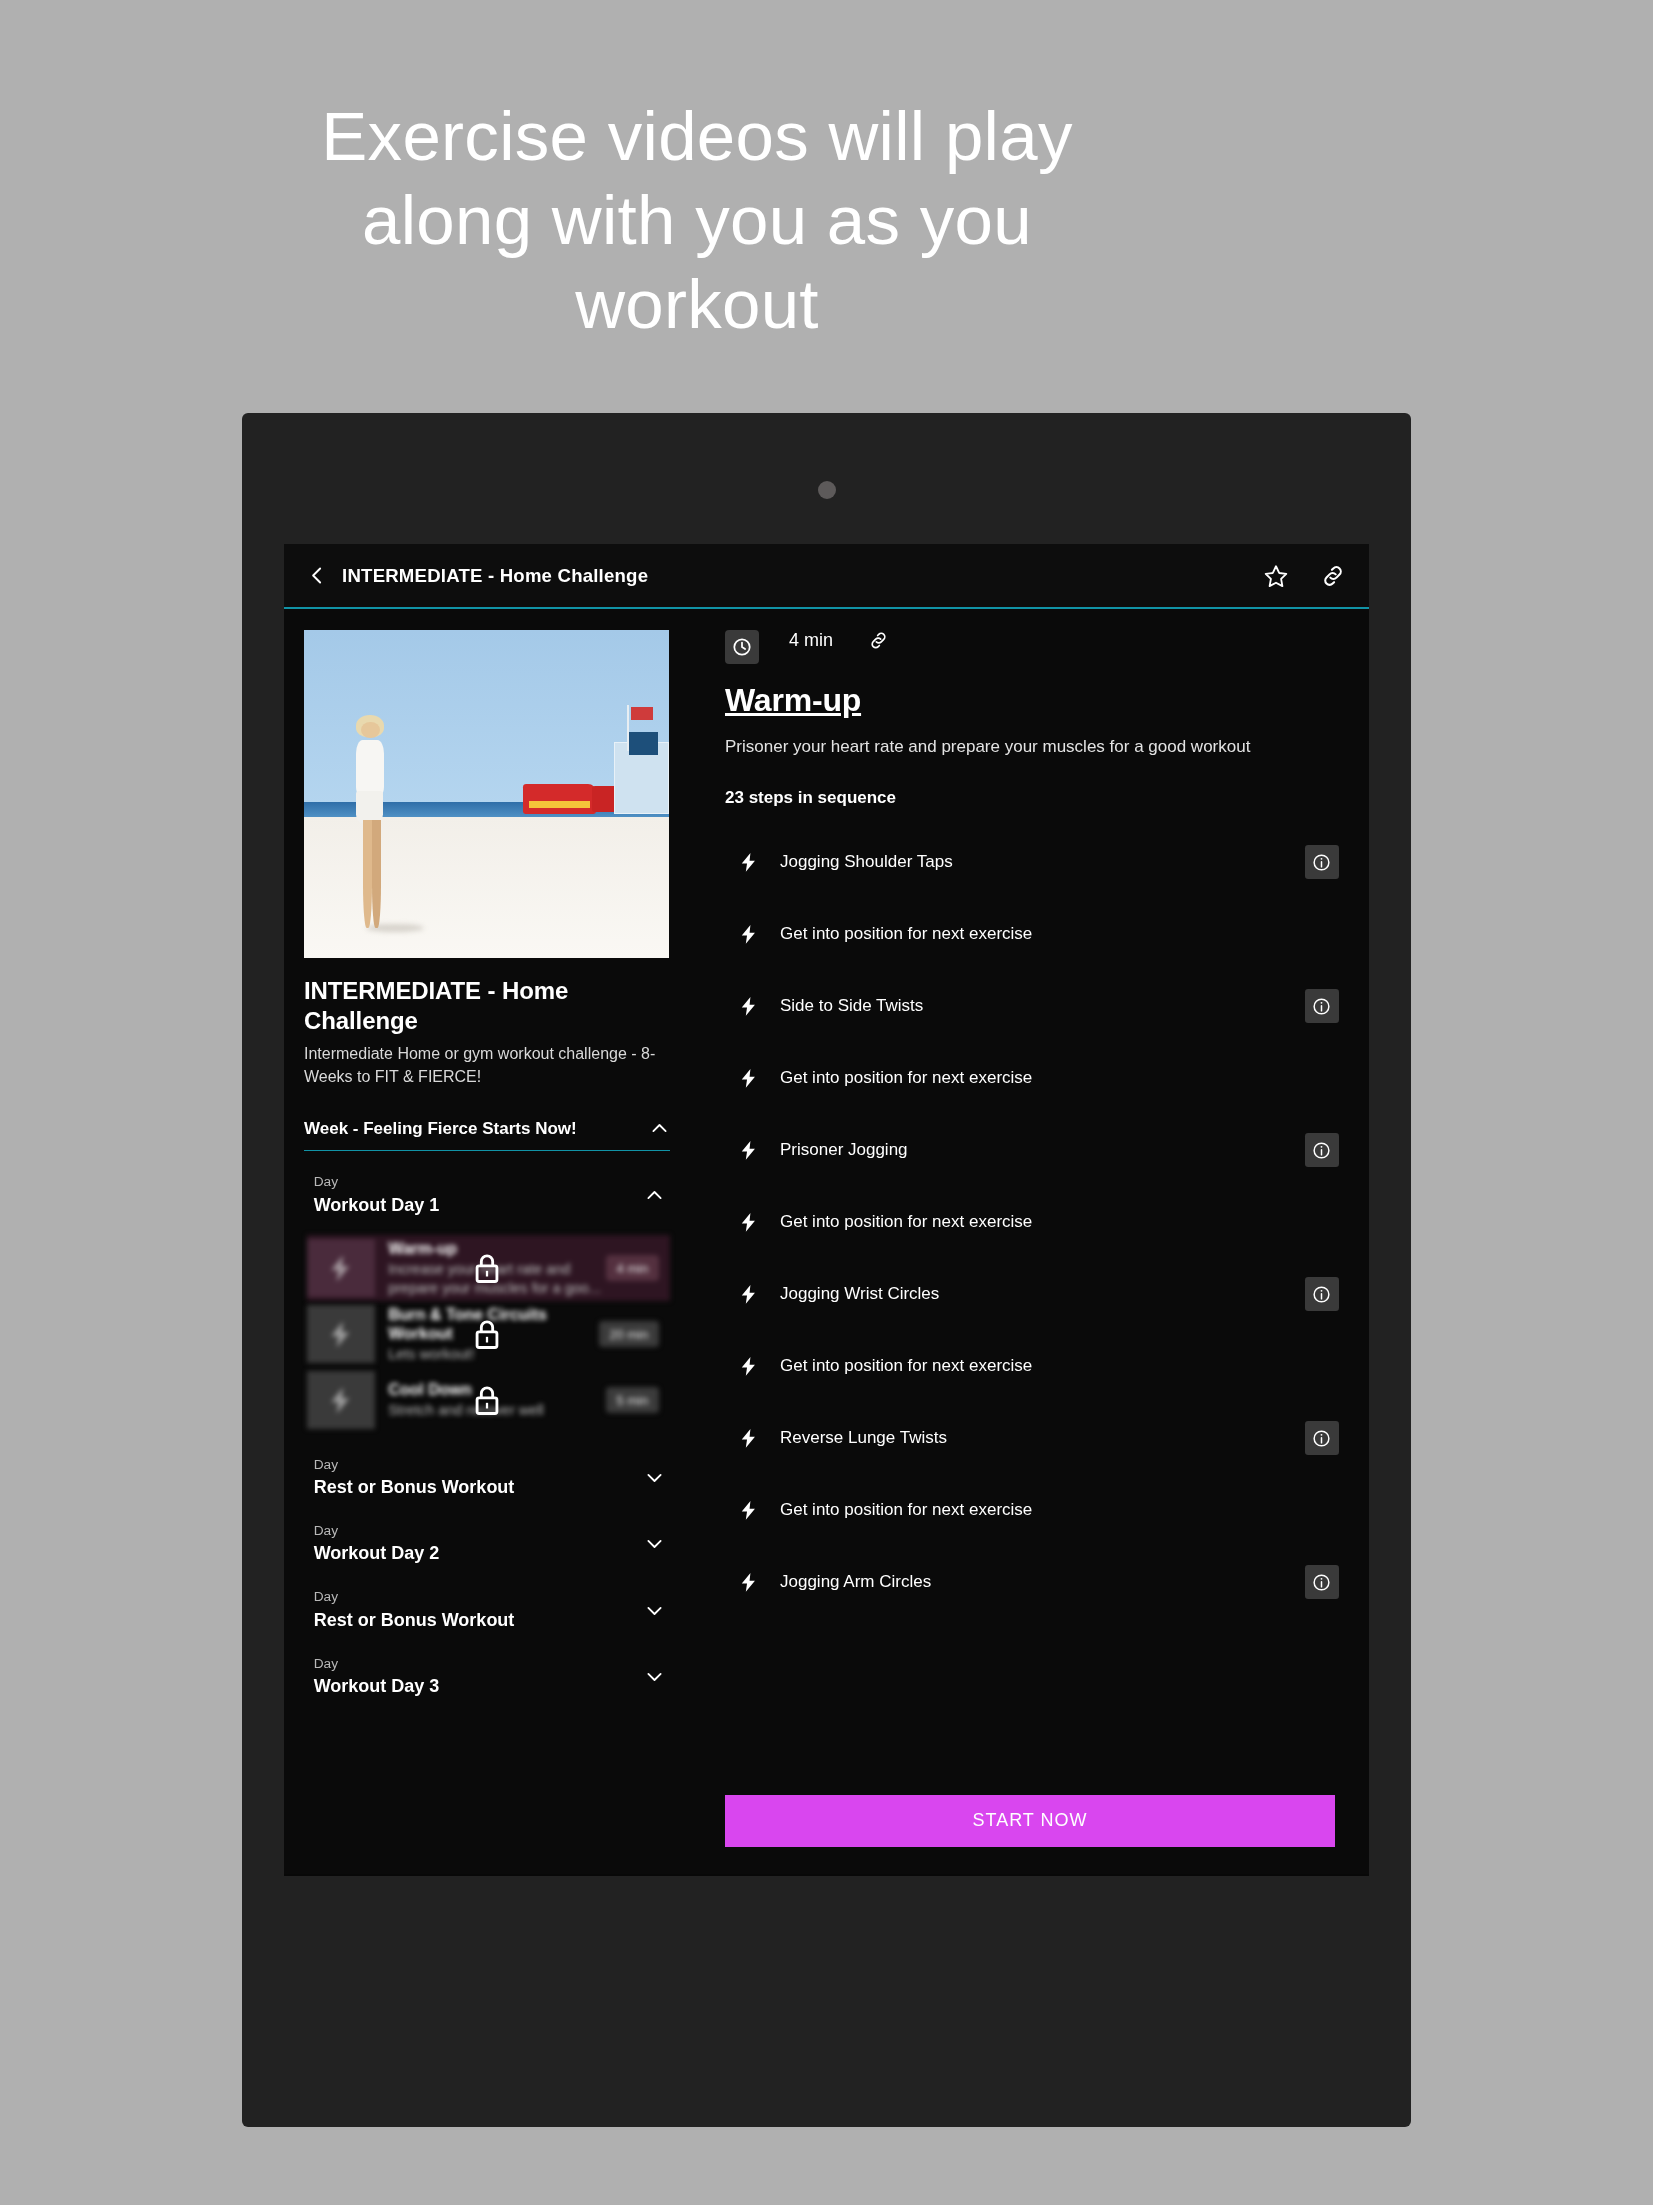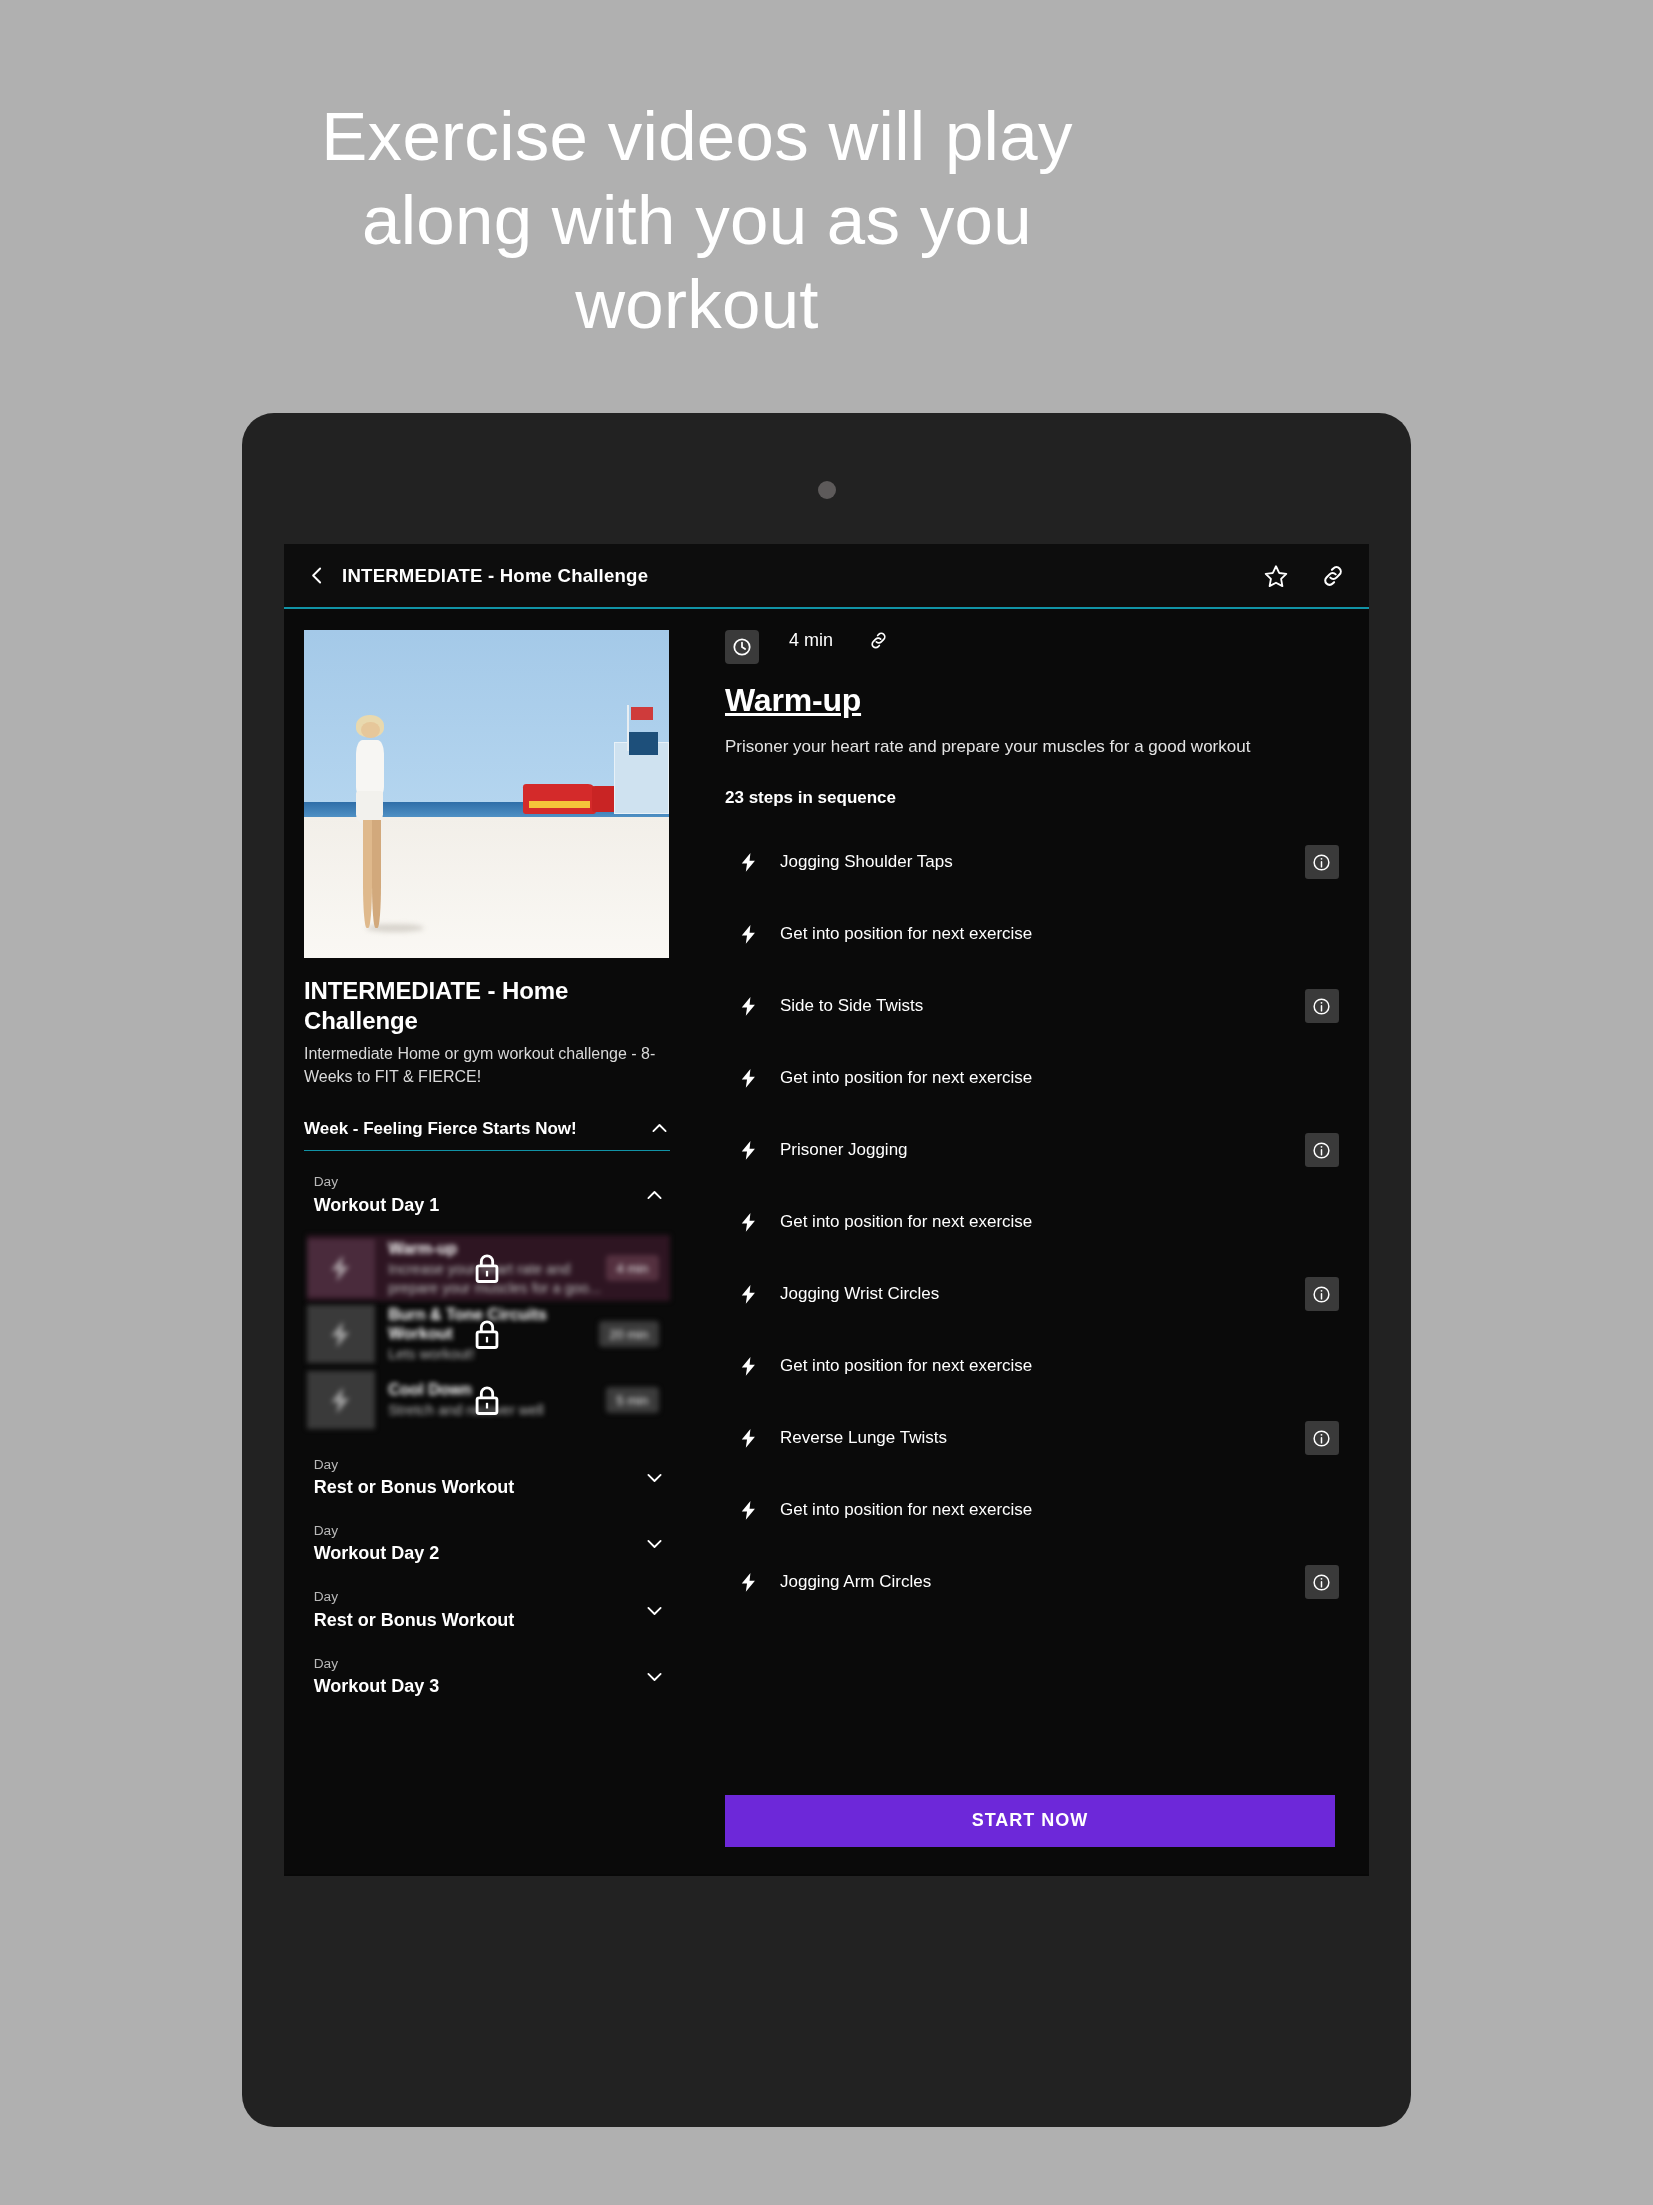--- a/index.html
+++ b/index.html
@@ -18,21 +18,21 @@
     font-size:69px; line-height:1.22; font-weight:400;
     letter-spacing:0.3px;
     padding:0 266px;
   }
 
   
   .device {
     position:absolute; left:242px; top:413px;
     width:1169px; height:1714px;
     background:#222222;
-    border-radius:32px;
+    border-radius:6px;
   }
   .camera {
     position:absolute; left:50%; top:68px; transform:translateX(-50%);
     width:18px; height:18px; border-radius:50%;
     background:#5d5a5a;
   }
   .screen {
     position:absolute; left:42px; top:131px;
     width:1085px; height:1332px;
     background:#080808;
@@ -169,23 +169,23 @@
   .ex-bolt { width:22.6px; height:22.6px; flex:0 0 22.6px; display:block; }
   .ex-name { color:#ffffff; font-size:17px; margin-left:19.4px; }
   .info-chip {
     margin-left:auto; width:34px; height:34px; background:#3a3a3a; border-radius:3.2px;
     display:flex; align-items:center; justify-content:center;
   }
   .info-ico { width:21px; height:21px; display:block; }
 
   .start-btn {
     position:absolute; left:31px; right:34px; bottom:27.4px;
-    height:52px; background:#6d28d9;
+    height:52px; background:#d946ef;
     display:flex; align-items:center; justify-content:center;
-    color:#ffffff; font-size:18px; font-weight:700; letter-spacing:1px;
+    color:#ffffff; font-size:18px; font-weight:400; letter-spacing:1px;
     border:none; cursor:pointer;
   }
 </style>
 </head>
 <body>
 
 <div class="promo">Exercise videos will play along with you as you workout</div>
 
 <div class="device">
   <div class="camera"></div>

